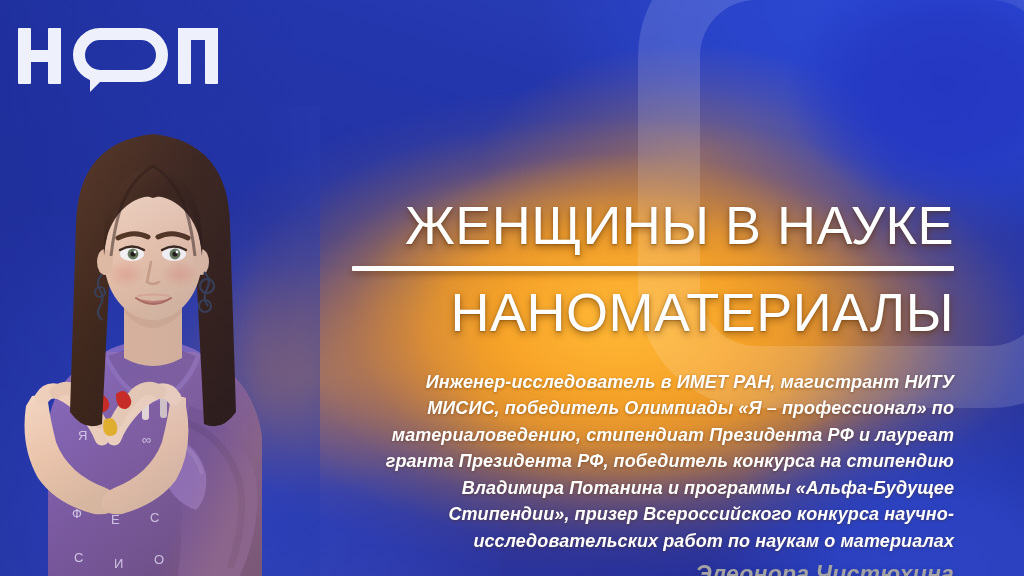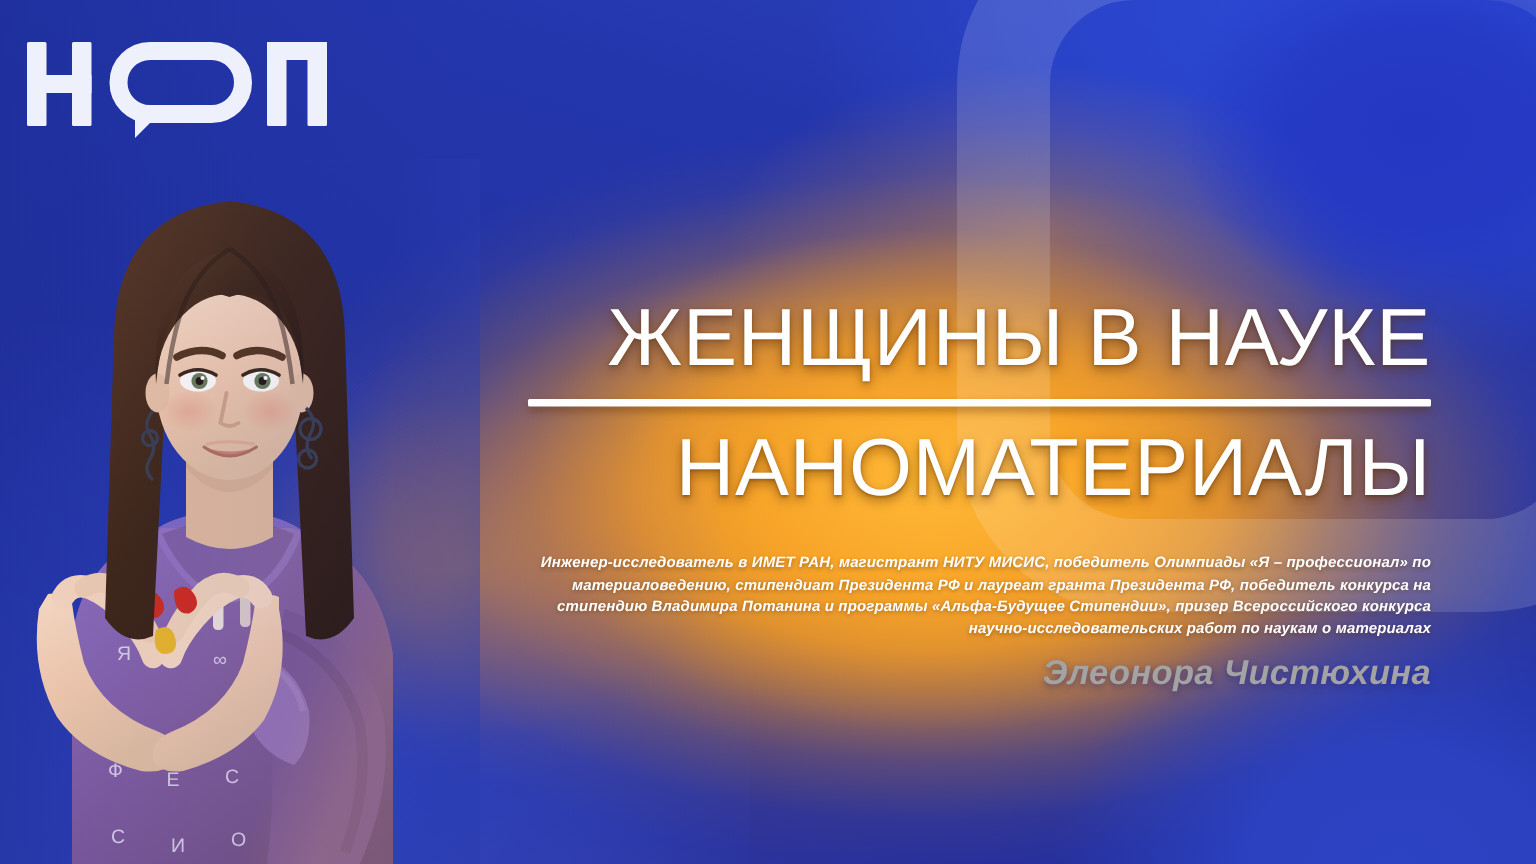--- a/index.html
+++ b/index.html
@@ -178,21 +178,21 @@
   }
   .divider {
     height: 5px;
     background: #ffffff;
     border-radius: 1px;
     margin: 0;
     box-shadow: 0 3px 6px rgba(90,45,0,0.45);
   }
   .bio {
     margin: 30px 0 0 0;
-    font-size: 10px;
+    font-size: 18px;
     line-height: 1.47;
     font-style: italic;
     font-weight: 700;
     color: #ffffff;
     text-align: right;
     text-shadow: 0 1px 3px rgba(80,45,10,0.45);
     letter-spacing: 0.1px;
   }
   .person-name {
     margin: 7px 0 0 0;

